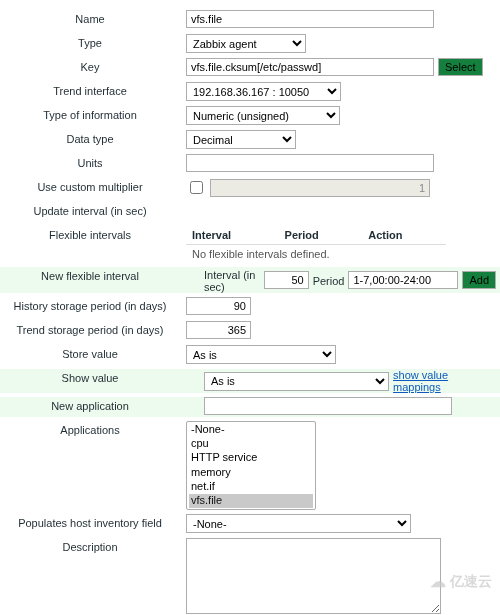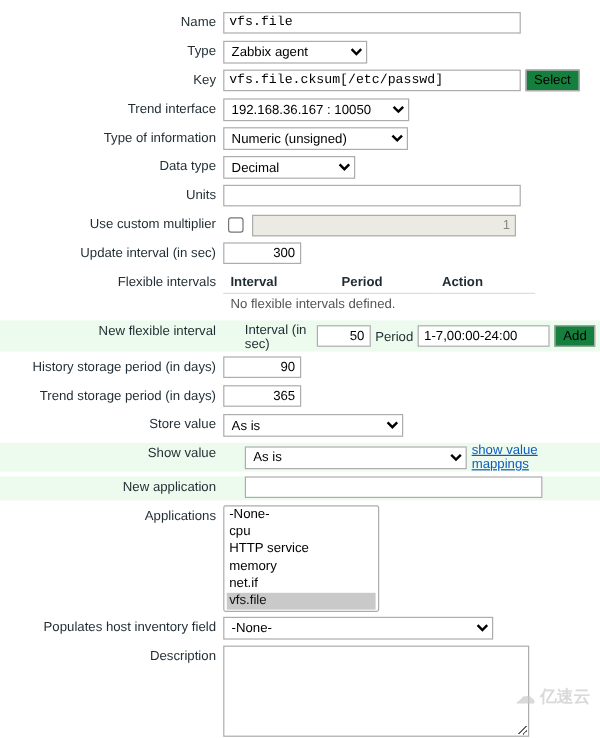--- a/index.html
+++ b/index.html
@@ -16,21 +16,21 @@
     align-items: flex-start;
     margin-bottom: 4px;
     min-height: 20px;
   }
   .form-row.highlight {
     background: #edfbee;
     gap: 18px;
   }
   .label {
     width: 180px;
-    text-align: right;
+    text-align: center;
     padding-right: 6px;
     padding-top: 3px;
     font-size: 11px;
     color: #1f2c33;
     flex-shrink: 0;
   }
   .field {
     flex: 1;
     display: flex;
     align-items: center;
@@ -38,21 +38,21 @@
     padding-right: 4px;
   }
   input[type="text"], select, textarea {
     border: 1px solid #acacac;
     font-size: 11px;
     padding: 2px 4px;
     font-family: Verdana, Arial, sans-serif;
     background: #fff;
   }
   input[type="text"].w55 { width: 55px; text-align: right; }
-  input[type="text"].w240 { width: 238px; font-family: Liberation Mono, monospace; }
+  input[type="text"].w240 { width: 238px; }
   input[type="text"]:disabled { background: #ebebe4; color: #888; }
   select { padding: 1px 2px; height: 19px; }
   select[multiple] { height: auto; }
   textarea { width: 245px; height: 70px; resize: both; }
   .btn {
     background: #15803d;
     border: 1px solid #adadad;
     font-size: 11px;
     padding: 2px 10px;
     cursor: pointer;
@@ -151,23 +151,20 @@
   <div class="form-row">
     <div class="label">Use custom multiplier</div>
     <div class="field">
       <input type="checkbox" style="">
       <input type="text" style="width: 210px; text-align: right;" disabled="" value="1">
     </div>
   </div>
 
   <div class="form-row">
     <div class="label">Update interval (in sec)</div>
-    <div class="field">
-        <input type="text" class="w55" value="300" style="">
-      </div>
   </div>
 
   <div class="form-row">
     <div class="label">Flexible intervals</div>
     <div class="field">
       <table class="tbl">
         <tbody>
             <tr>
           <th>Interval</th>
           <th>Period</th>

